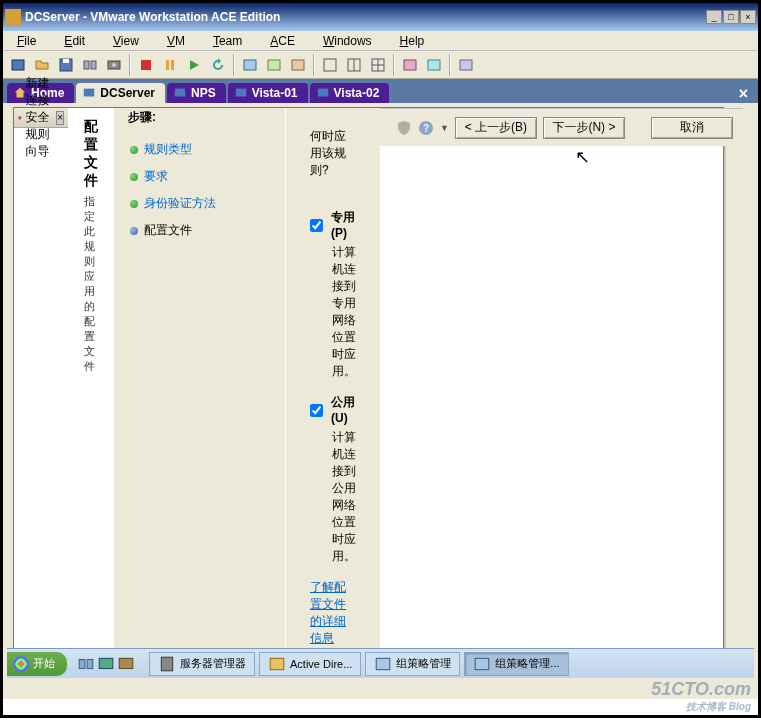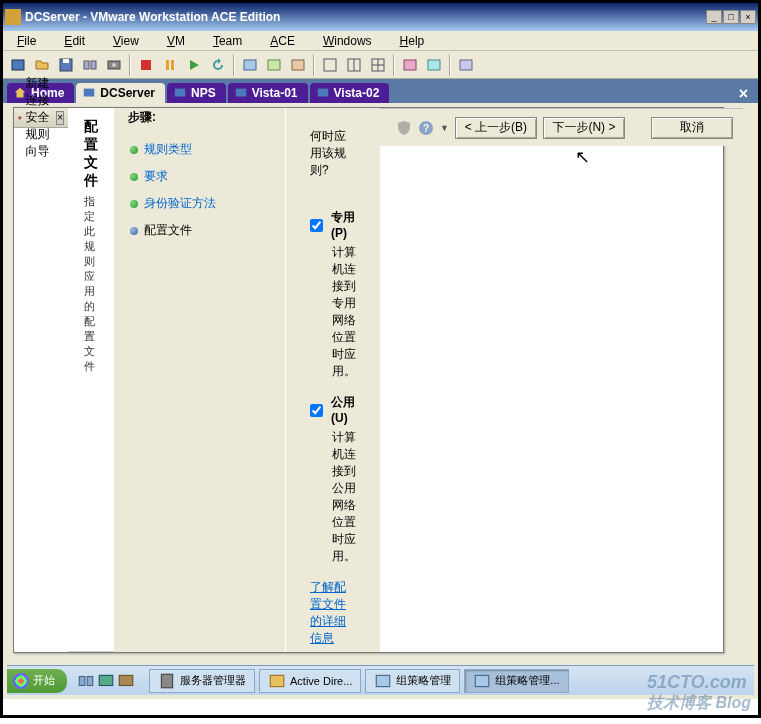--- a/index.html
+++ b/index.html
@@ -66,21 +66,21 @@
 .taskbar { background: linear-gradient(#d5e4f2, #bcd4ec); height: 30px; display: flex; align-items: center; border-top: 1px solid #7a9ac0; font-size: 11px; }
 .start { background: linear-gradient(#6fae4f,#4e9a36); color: #fff; padding: 4px 12px 4px 6px; border-radius: 0 10px 10px 0; display: flex; align-items: center; gap: 4px; cursor: pointer; }
 .start-ico { width: 16px; height: 16px; background: radial-gradient(circle,#f66 25%,#6f6 25% 50%,#66f 50% 75%,#ff6 75%); border-radius: 50%; }
 .tb-sep { width: 6px; }
 .ql { display: flex; gap: 2px; padding: 0 4px; }
 .tb-ico { width: 18px; height: 18px; }
 .task { background: #cfe0f0; border: 1px solid #8aa8c8; padding: 2px 8px; margin-left: 4px; display: flex; align-items: center; gap: 4px; height: 24px; cursor: pointer; }
 .task.active { background: #a8c0da; box-shadow: inset 1px 1px 2px rgba(0,0,0,0.3); }
 
 .watermark { position: absolute; right: 10px; bottom: 10px; font-size: 18px; color: rgba(80,120,160,0.5); font-style: italic; font-weight: bold; pointer-events: none; }
-.watermark small { display: block; font-size: 16px; text-align: right; }
+.watermark small { display: block; font-size: 10px; text-align: right; }
 
 .cursor { position: absolute; left: 575px; top: 146px; font-size: 18px; pointer-events: none; }
 .spacer { flex: 1; }
 </style>
 </head>
 <body>
 
 <div class="outer-border">
 <div class="titlebar">
   <div class="icon"></div>
@@ -315,21 +315,21 @@
       </div>
       <button class="dlg-btn">&lt; 上一步(B)</button>
       <button class="dlg-btn">下一步(N) &gt;</button>
       <span style="width:14px"></span>
       <button class="dlg-btn">取消</button>
     </div>
   </div>
 
   <div class="scroll-hint"></div>
 
-  <div class="taskbar" style="position:absolute;left:4px;right:4px;bottom:4px;">
+  <div class="taskbar" style="position:absolute;left:4px;right:4px;bottom:21px;">
     <div class="start">
       <div class="start-ico"></div>
       <span>开始</span>
     </div>
     <div class="tb-sep"></div>
     <div class="ql">
       <svg class="tb-ico" viewBox="0 0 16 16">
             <rect x="2" y="4" width="5" height="8" fill="#8ac" stroke="#468"></rect>
             <rect x="9" y="4" width="5" height="8" fill="#8ac" stroke="#468"></rect>
           </svg>

